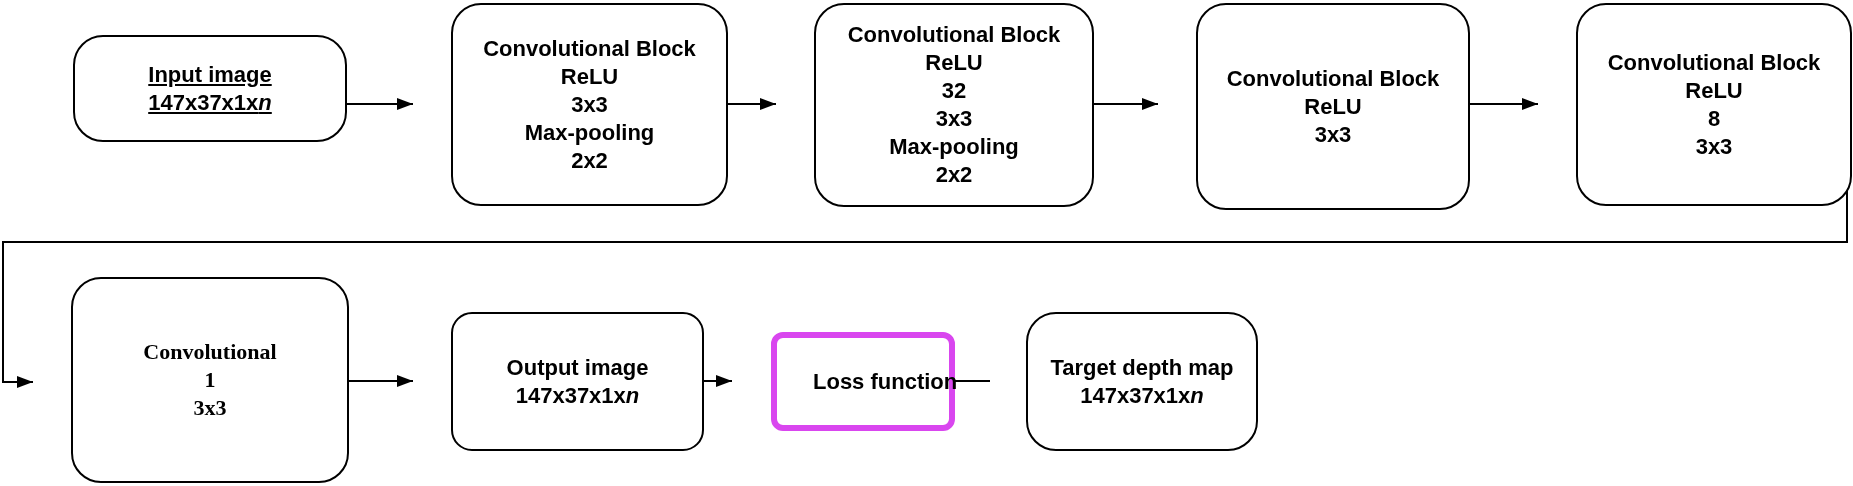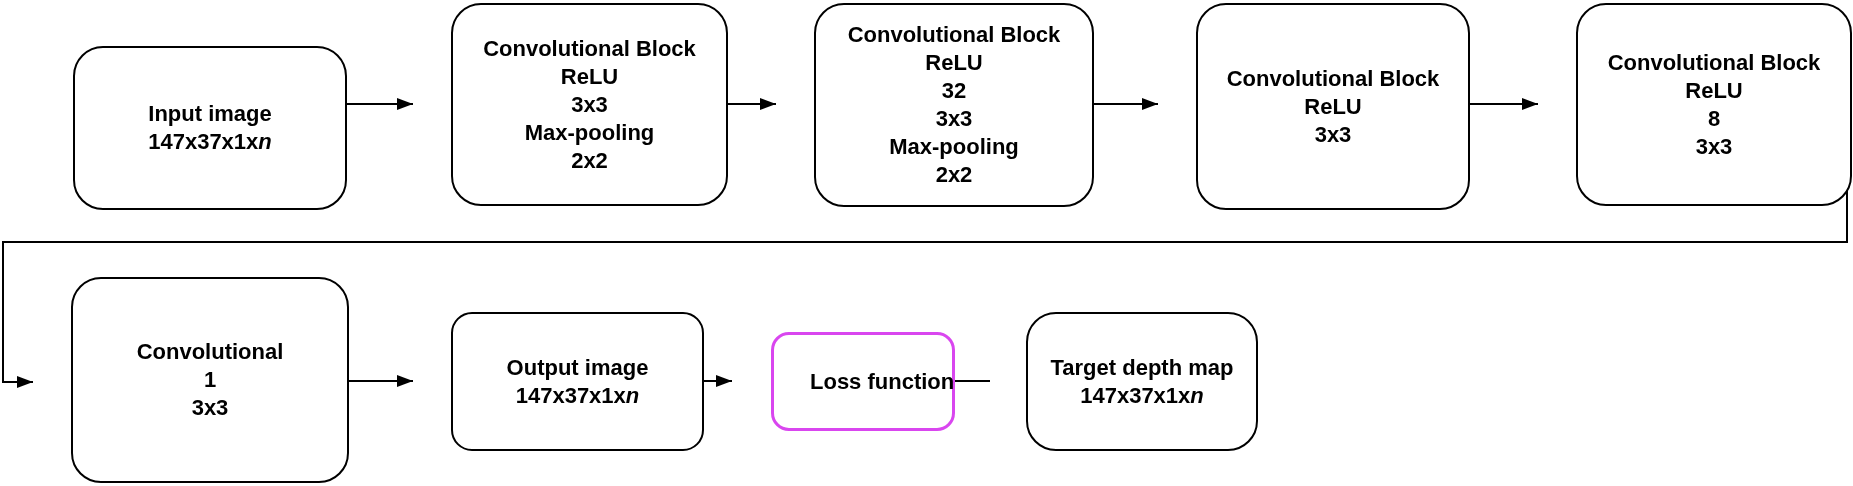--- a/index.html
+++ b/index.html
@@ -33,22 +33,22 @@
     justify-content: flex-end;
     text-align: center;
     font-weight: bold;
     font-size: 22px;
     line-height: 28px;
     color: #000000;
     white-space: nowrap;
     margin-left: 36px;
   }
   .node--loss {
-    border: 3px solid #d946ef;
-    border-radius: 18px;
+    border: 6px solid #d946ef;
+    border-radius: 12px;
     padding-left: 36px;
   }
   .node-text { width: 100%; }
   .dims-var { font-style: italic; }
 </style>
 </head>
 <body>
 
 <div class="canvas">
 
@@ -61,21 +61,21 @@
     <line x1="311" y1="104" x2="413" y2="104" stroke="#000000" stroke-width="2" marker-end="url(#arrow)"></line>
     <line x1="692" y1="104" x2="776" y2="104" stroke="#000000" stroke-width="2" marker-end="url(#arrow)"></line>
     <line x1="1058" y1="104" x2="1158" y2="104" stroke="#000000" stroke-width="2" marker-end="url(#arrow)"></line>
     <line x1="1434" y1="104" x2="1538" y2="104" stroke="#000000" stroke-width="2" marker-end="url(#arrow)"></line>
     <polyline points="1816,105 1847,105 1847,242 3,242 3,382 33,382" fill="none" stroke="#000000" stroke-width="2" marker-end="url(#arrow)"></polyline>
     <line x1="313" y1="381" x2="413" y2="381" stroke="#000000" stroke-width="2" marker-end="url(#arrow)"></line>
     <line x1="668" y1="381" x2="732" y2="381" stroke="#000000" stroke-width="2" marker-end="url(#arrow)"></line>
     <line x1="990" y1="381" x2="922" y2="381" stroke="#000000" stroke-width="2" marker-end="url(#arrow)"></line>
   </svg>
 
-  <div class="node" style="left:37px; top:46px; width:274px; height:164px;">
+  <div class="node" style="left:37px; top:35px; width:274px; height:107px;text-decoration:underline;">
     <div class="node-text">
       <div>Input image</div>
       <div><span>147x37x1x</span><span class="dims-var">n</span></div>
     </div>
   </div>
 
   <div class="node" style="left:415px; top:3px; width:277px; height:203px;">
     <div class="node-text">
       <div>Convolutional Block</div>
       <div>ReLU</div>
@@ -106,21 +106,21 @@
 
   <div class="node" style="left:1540px; top:3px; width:276px; height:203px;">
     <div class="node-text">
       <div>Convolutional Block</div>
       <div>ReLU</div>
       <div>8</div>
       <div>3x3</div>
     </div>
   </div>
 
-  <div class="node" style="left:35px; top:277px; width:278px; height:206px;">
+  <div class="node" style="left:35px; top:277px; width:278px; height:206px;font-family:Liberation Serif, serif;">
     <div class="node-text">
       <div>Convolutional</div>
       <div>1</div>
       <div>3x3</div>
     </div>
   </div>
 
   <div class="node" style="left:415px; top:312px; width:253px; height:139px;border-radius:21px;">
     <div class="node-text">
       <div>Output image</div>

